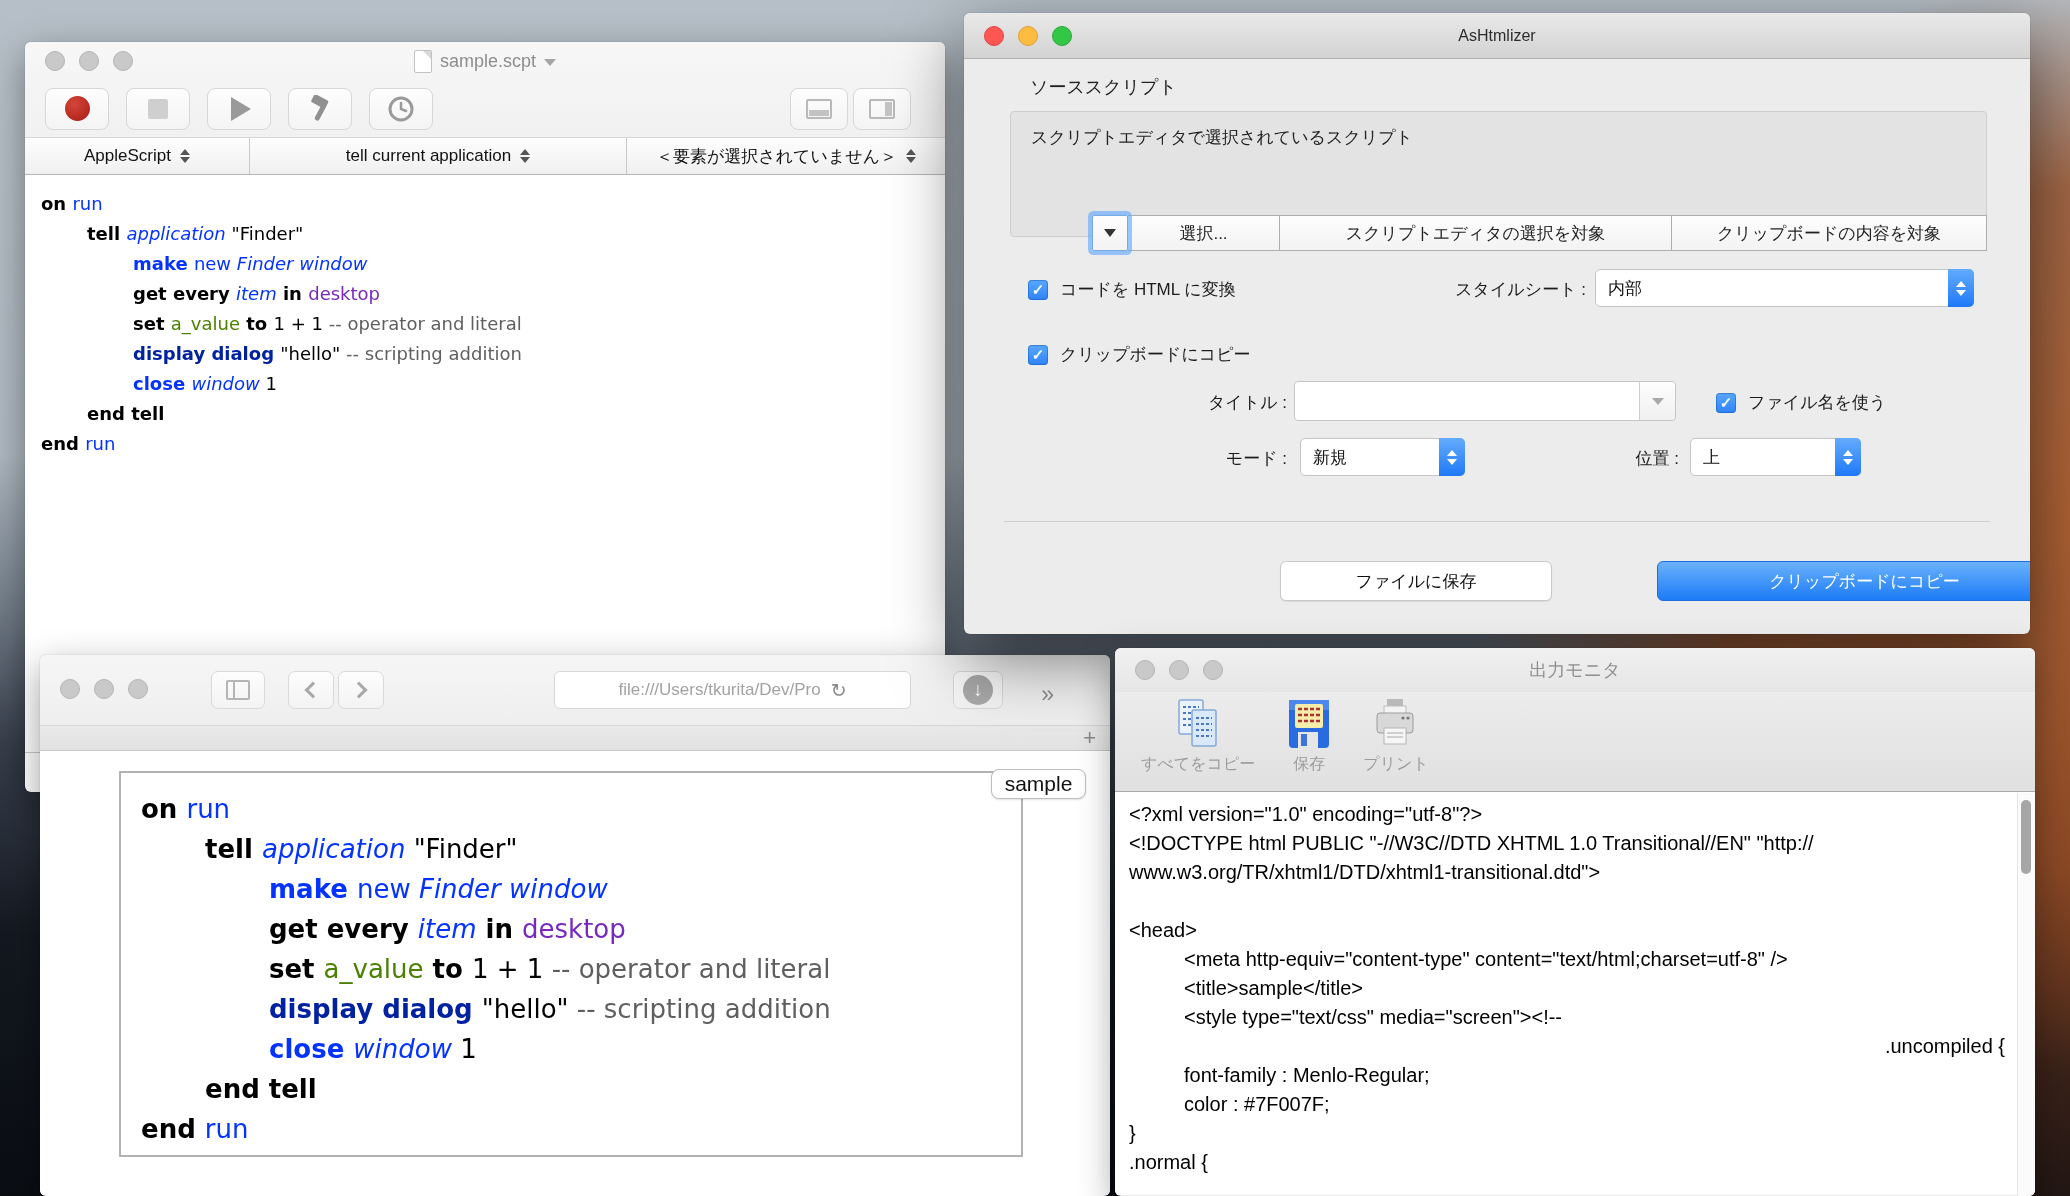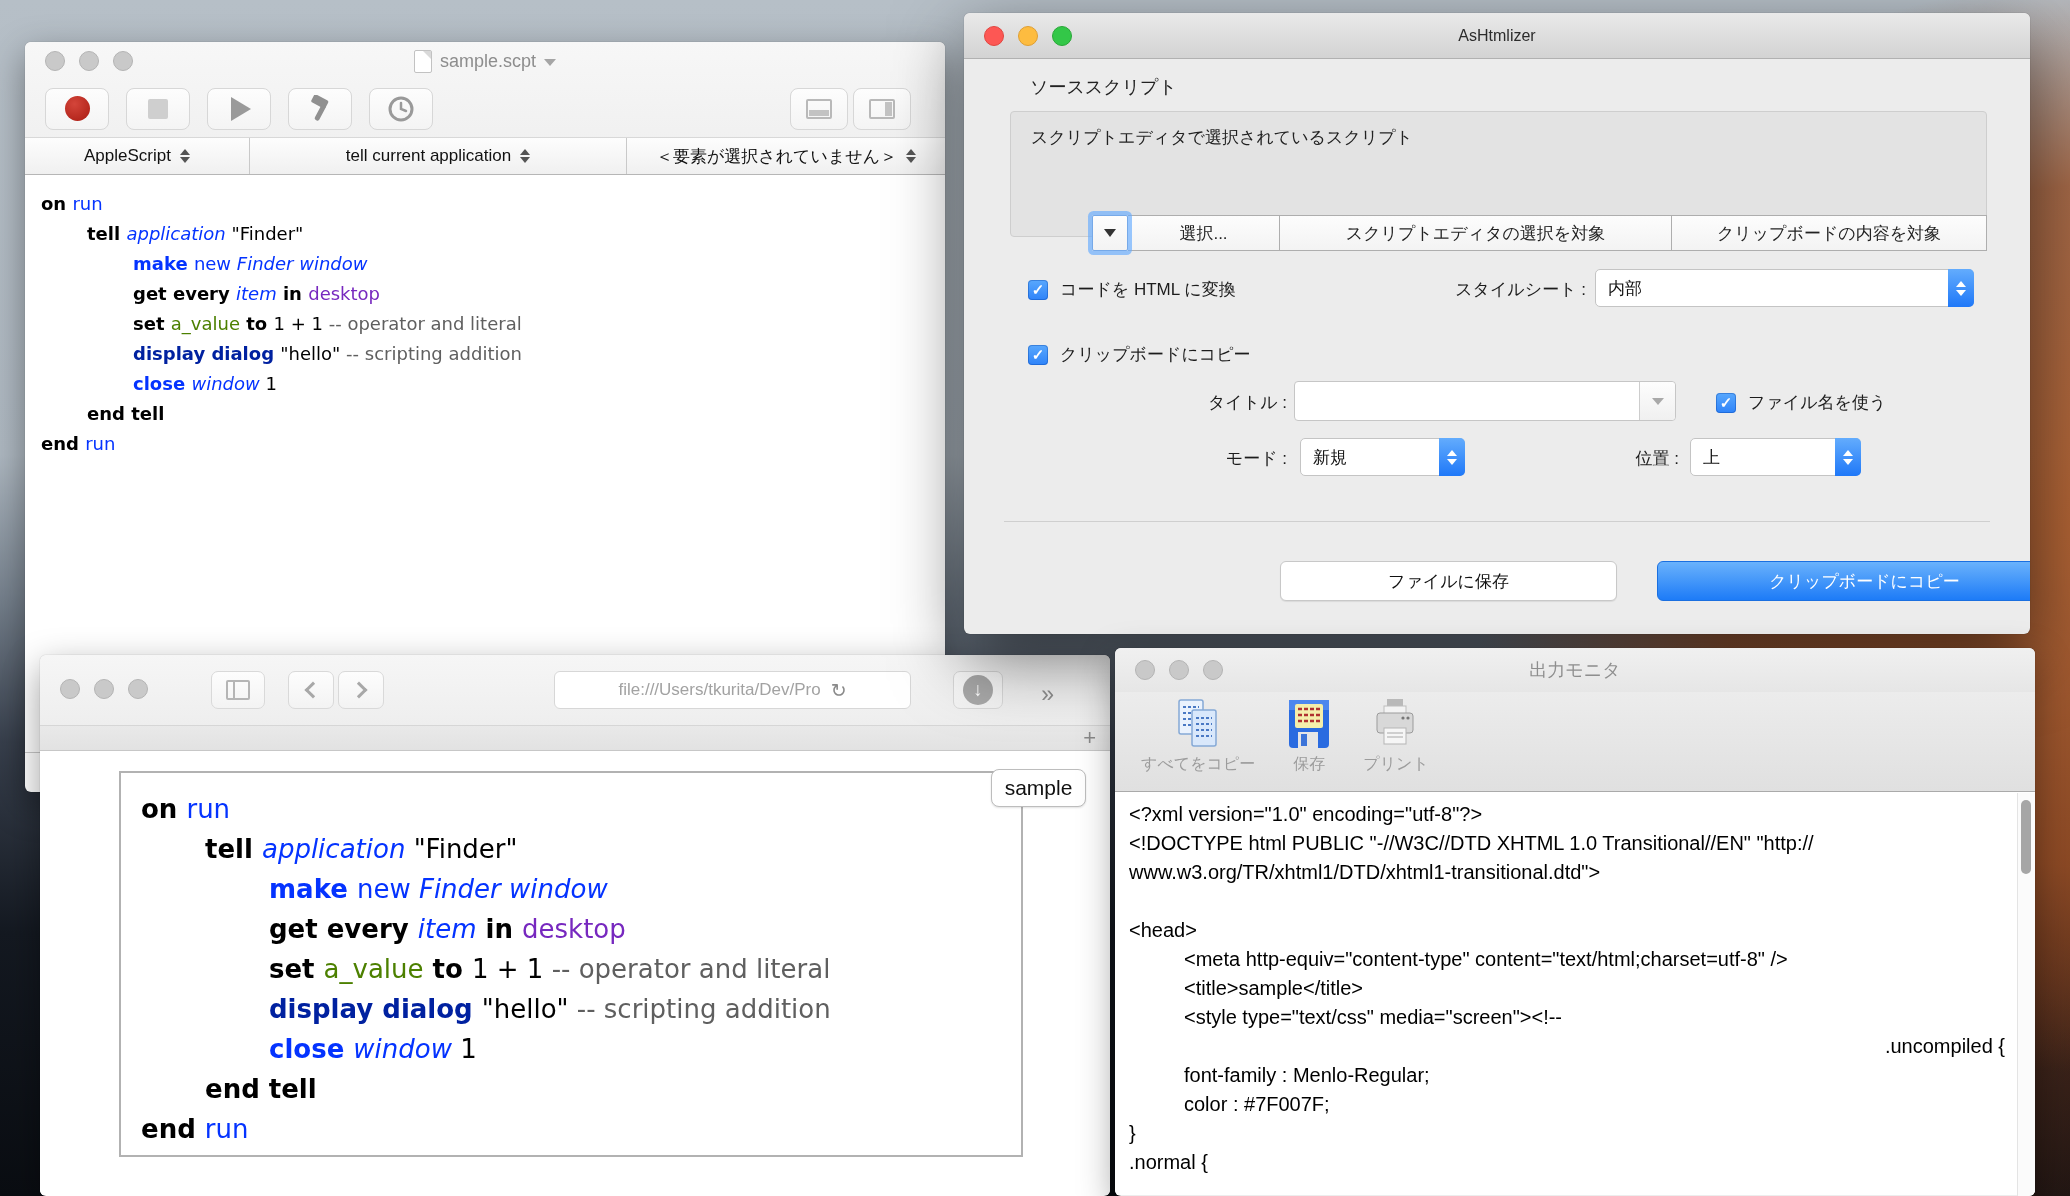--- a/index.html
+++ b/index.html
@@ -83,21 +83,21 @@
   .pop-step{ width:26px; height:38px; margin:-1px -1px -1px 0; border-radius:0 5px 5px 0; background:linear-gradient(180deg,#63acfd,#1f78f8); display:flex; flex-direction:column; align-items:center; justify-content:center; gap:3px; }
   .pop-step i{ display:block; width:0; height:0; border-left:5px solid transparent; border-right:5px solid transparent; }
   .pop-step .u{ border-bottom:6px solid #fff; }
   .pop-step .d{ border-top:6px solid #fff; }
   .combo{ position:absolute; height:40px; background:#fff; border:1px solid #c6c6c6; border-radius:4px; display:flex; }
   .combo .combo-text{ flex:1; font-size:17px; color:#111; padding:9px 10px; }
   .combo-btn{ width:36px; border-left:1px solid #cdcdcd; background:linear-gradient(180deg,#fdfdfd,#f0f0f0); border-radius:0 4px 4px 0; display:flex; align-items:center; justify-content:center; }
   .combo-btn i{ width:0; height:0; border-left:6px solid transparent; border-right:6px solid transparent; border-top:7px solid #a9a9a9; }
   #as-separator{ position:absolute; left:40px; right:40px; top:508px; height:1px; background:#cfcfcf; }
   .as-btn{ position:absolute; top:548px; height:40px; border-radius:6px; font-size:17px; display:flex; align-items:center; justify-content:center; }
-  #as-save{ left:316px; width:337px; background:#fff; border:1px solid #c8c8c8; color:#111; box-shadow:0 1px 1px rgba(0,0,0,.08); }
+  #as-save{ left:316px; width:272px; background:#fff; border:1px solid #c8c8c8; color:#111; box-shadow:0 1px 1px rgba(0,0,0,.08); }
   #as-copy{ left:693px; width:415px; background:linear-gradient(180deg,#6ab2fc,#1d7bf7); color:#fff; border:1px solid #1a6fe0; }
 
   .as-row{ position:absolute; display:flex; align-items:center; gap:12px; }
 
   
   #safari{ left:40px; top:655px; width:1070px; height:541px; background:#fff; z-index:3; }
   #sf-toolbar{ position:relative; height:70px; background:linear-gradient(180deg,#f6f6f6,#eeeeee); }
   #sf-toolbar .lights{ top:24px; }
   .sf-btn{ position:absolute; top:16px; height:38px; border:1px solid #d9d9d9; border-radius:7px; background:linear-gradient(180deg,#fdfdfd,#f3f3f3); display:flex; align-items:center; justify-content:center; }
   .sidebar-glyph{ width:24px; height:20px; border:2px solid #b5b5b5; border-radius:2px; position:relative; }
@@ -107,21 +107,21 @@
   .nav-chev.fwd { transform:rotate(225deg); margin-right:4px; }
   #sf-urlfield{ position:absolute; left:514px; top:16px; width:357px; height:38px; background:#fff; border:1px solid #d7d7d7; border-radius:6px; display:flex; align-items:center; justify-content:center; gap:10px; font-size:17px; color:#a2a2a2; }
   .reload-glyph{ font-size:19px; color:#8a8a8a; }
   .dl-circle{ width:30px; height:30px; border-radius:50%; background:#a9a9a9; position:relative; }
   .dl-circle::after{ content:"↓"; position:absolute; inset:0; color:#fff; font-size:19px; font-weight:bold; display:flex; align-items:center; justify-content:center; }
   .more-chev{ position:absolute; right:58px; top:26px; font-size:23px; color:#8f8f8f; letter-spacing:-2px; }
   #sf-tabbar{ height:26px; background:linear-gradient(180deg,#e9e9e9,#e2e2e2); border-top:1px solid #d6d6d6; border-bottom:1px solid #c7c7c7; position:relative; }
   .newtab{ position:absolute; right:14px; top:0; font-size:22px; color:#8a8a8a; line-height:24px; }
   #sf-content{ position:relative; background:#fff; height:443px; }
   #sf-codebox{ position:absolute; left:79px; top:20px; width:904px; height:386px; border:2px solid #b2b2b2; padding:16px 20px; font-family:"DejaVu Sans","Liberation Sans",sans-serif; font-size:26px; line-height:40px; }
-  #sample-chip{ position:absolute; right:24px; top:18px; width:95px; height:38px; border:1px solid #bdbdbd; border-radius:8px; background:#fff; box-shadow:0 1px 2px rgba(0,0,0,.12); display:flex; align-items:center; justify-content:center; font-size:21px; color:#111; }
+  #sample-chip{ position:absolute; right:24px; top:18px; width:95px; height:30px; border:1px solid #bdbdbd; border-radius:8px; background:#fff; box-shadow:0 1px 2px rgba(0,0,0,.12); display:flex; align-items:center; justify-content:center; font-size:21px; color:#111; }
 
   
   #outmon{ left:1115px; top:648px; width:920px; height:548px; background:#ededed; z-index:5; }
   #om-titlebar{ position:relative; height:44px; background:linear-gradient(180deg,#f0f0f0,#e6e6e6); }
   #om-titlebar .lights{ top:12px; }
   #om-title{ position:absolute; inset:0; display:flex; align-items:center; justify-content:center; font-size:18px; color:#8e8e8e; }
   #om-toolbar{ height:100px; display:flex; align-items:flex-start; gap:26px; padding:4px 0 0 26px; background:linear-gradient(180deg,#ececec,#e0e0e0); border-bottom:1px solid #aaaaaa; }
   .om-item{ display:flex; flex-direction:column; align-items:center; gap:2px; }
   .om-item .om-label{ font-size:16px; color:#9c9c9c; }
   #om-text{ position:relative; height:403px; background:#fff; padding:8px 30px 0 14px; font-size:20px; line-height:29px; color:#000; overflow:hidden; }

